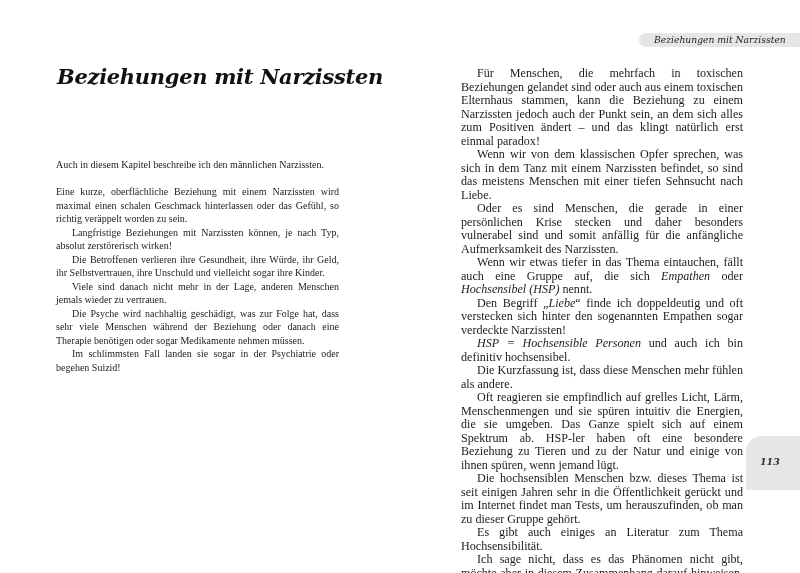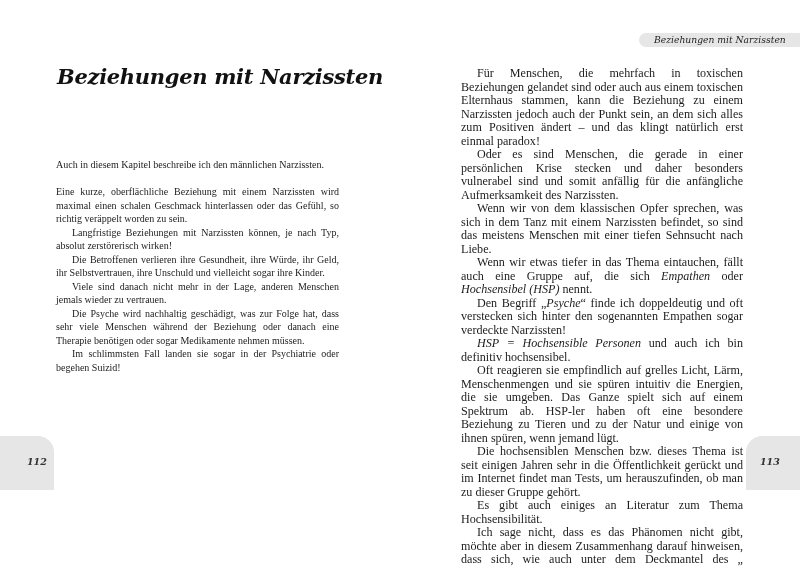--- a/index.html
+++ b/index.html
@@ -61,35 +61,33 @@
   <div class="text-block">
     <p class="last-left">Auch in diesem Kapitel beschreibe ich den männlichen Narzissten.</p>
     <p class="gap last-left">Eine kurze, oberflächliche Beziehung mit einem Narzissten wird maximal einen schalen Geschmack hinterlassen oder das Gefühl, so richtig veräppelt worden zu sein.</p>
     <p class="indent last-left">Langfristige Beziehungen mit Narzissten können, je nach Typ, absolut zerstörerisch wirken!</p>
     <p class="indent last-left">Die Betroffenen verlieren ihre Gesundheit, ihre Würde, ihr Geld, ihr Selbstvertrauen, ihre Unschuld und vielleicht sogar ihre Kinder.</p>
     <p class="indent last-left">Viele sind danach nicht mehr in der Lage, anderen Menschen jemals wieder zu vertrauen.</p>
     <p class="indent last-left">Die Psyche wird nachhaltig geschädigt, was zur Folge hat, dass sehr viele Menschen während der Beziehung oder danach eine Therapie benötigen oder sogar Medikamente nehmen müssen.</p>
     <p class="indent last-left">Im schlimmsten Fall landen sie sogar in der Psychiatrie oder begehen Suizid!</p>
   </div>
 
-  <div class="page-tab left-tab">
-    <span class="page-number">112</span>
-  </div>
 </div>
 
 <div class="page right">
   <div class="running-head">Beziehungen mit Narzissten</div>
 
   <div class="text-block">
     <p class="indent last-left">Für Menschen, die mehrfach in toxischen Beziehungen gelandet sind oder auch aus einem toxischen Elternhaus stammen, kann die Beziehung zu einem Narzissten jedoch auch der Punkt sein, an dem sich alles zum Positiven ändert – und das klingt natürlich erst einmal paradox!</p>
+    <p class="indent last-left">Wenn wir von dem klassischen Opfer sprechen, was sich in dem Tanz mit einem Narzissten befindet, so sind das meistens Menschen mit einer tiefen Sehnsucht nach Liebe.</p>
     <p class="indent last-left">Oder es sind Menschen, die gerade in einer persönlichen Krise stecken und daher besonders vulnerabel sind und somit anfällig für die anfängliche Aufmerksamkeit des Narzissten.</p>
-    <p class="indent last-left">Wenn wir von dem klassischen Opfer sprechen, was sich in dem Tanz mit einem Narzissten befindet, so sind das meistens Menschen mit einer tiefen Sehnsucht nach Liebe.</p>
     <p class="indent last-left"><span>Wenn wir etwas tiefer in das Thema eintauchen, fällt auch eine Gruppe auf, die sich </span><em>Empathen</em><span> oder </span><em>Hochsensibel (HSP)</em><span> nennt.</span></p>
-    <p class="indent last-left"><span>Den Begriff „</span><em>Psyche</em><span>“ finde ich doppeldeutig und oft verstecken sich hinter den sogenannten Empathen sogar verdeckte Narzissten!</span></p>
+    <p class="indent last-left"><span>Den Begriff „</span><em>Liebe</em><span>“ finde ich doppeldeutig und oft verstecken sich hinter den sogenannten Empathen sogar verdeckte Narzissten!</span></p>
     <p class="indent last-left"><em>HSP = Hochsensible Personen</em><span> und auch ich bin definitiv hochsensibel.</span></p>
+    <p class="indent last-left">Die Kurzfassung ist, dass diese Menschen mehr fühlen als andere.</p>
     <p class="indent last-left">Oft reagieren sie empfindlich auf grelles Licht, Lärm, Menschenmengen und sie spüren intuitiv die Energien, die sie umgeben. Das Ganze spielt sich auf einem Spektrum ab. HSP-ler haben oft eine besondere Beziehung zu Tieren und zu der Natur und einige von ihnen spüren, wenn jemand lügt.</p>
     <p class="indent last-left">Die hochsensiblen Menschen bzw. dieses Thema ist seit einigen Jahren sehr in die Öffentlichkeit gerückt und im Internet findet man Tests, um herauszufinden, ob man zu dieser Gruppe gehört.</p>
     <p class="indent last-left">Es gibt auch einiges an Literatur zum Thema Hochsensibilität.</p>
     <p class="indent justify-last"><span>Ich sage nicht, dass es das Phänomen nicht gibt, möchte aber in diesem Zusammenhang darauf hinweisen, dass sich, wie auch unter dem Deckmantel des „</span></p>
   </div>
 
   <div class="page-tab right-tab">
     <span class="page-number">113</span>
   </div>
 </div>

